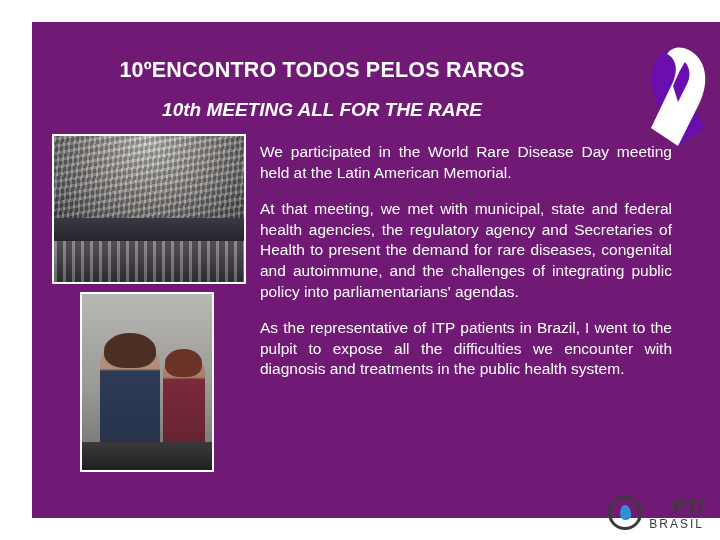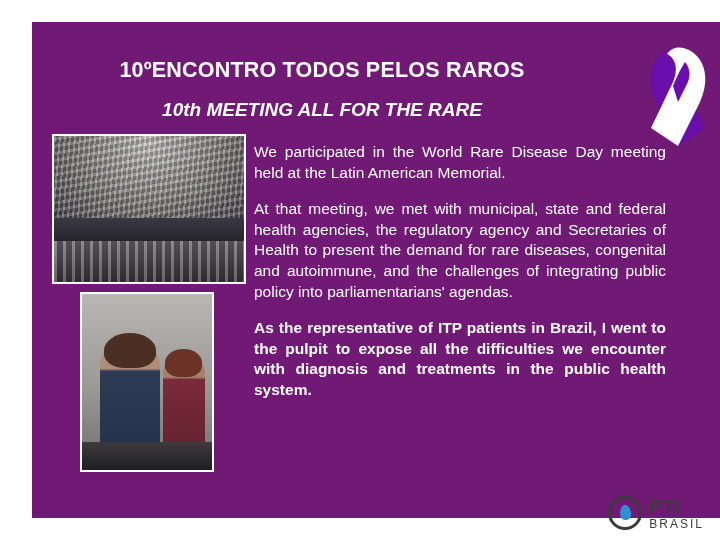--- a/index.html
+++ b/index.html
@@ -138,34 +138,33 @@
     border-radius: 50% 50% 40% 40%;
   }
   .ph-desk {
     position: absolute;
     left: 0; right: 0; bottom: 0; height: 16%;
     background: linear-gradient(180deg, #3c3a3c 0%, #1f1e20 100%);
   }
   
   .body-text {
     position: absolute;
-    left: 222px;
+    left: 228px;
     top: 120px;
     width: 412px;
     color: #ffffff;
     font-size: 15.5px;
     line-height: 1.33;
     text-align: justify;
   }
   .body-text p {
     margin: 0 0 16px 0;
   }
   .body-text p:last-child {
     margin-bottom: 8px;
-    font-weight: bold;
   }
   
   .pti-logo {
     position: absolute;
     right: 16px;
     bottom: 10px;
     display: flex;
     align-items: center;
     gap: 7px;
   }
@@ -185,20 +184,21 @@
     width: 11px;
     height: 15px;
     margin-left: -5.5px;
     margin-top: -8px;
     background: #2f8fd0;
     border-radius: 50% 50% 50% 50% / 70% 70% 40% 40%;
     transform: rotate(-6deg);
   }
   .pti-words {
     line-height: 1;
+    text-align: right;
   }
   .pti-name {
     color: #3b3b3b;
     font-size: 19px;
     font-weight: bold;
     letter-spacing: 0.5px;
   }
   .pti-sub {
     color: #3b3b3b;
     font-size: 12px;

